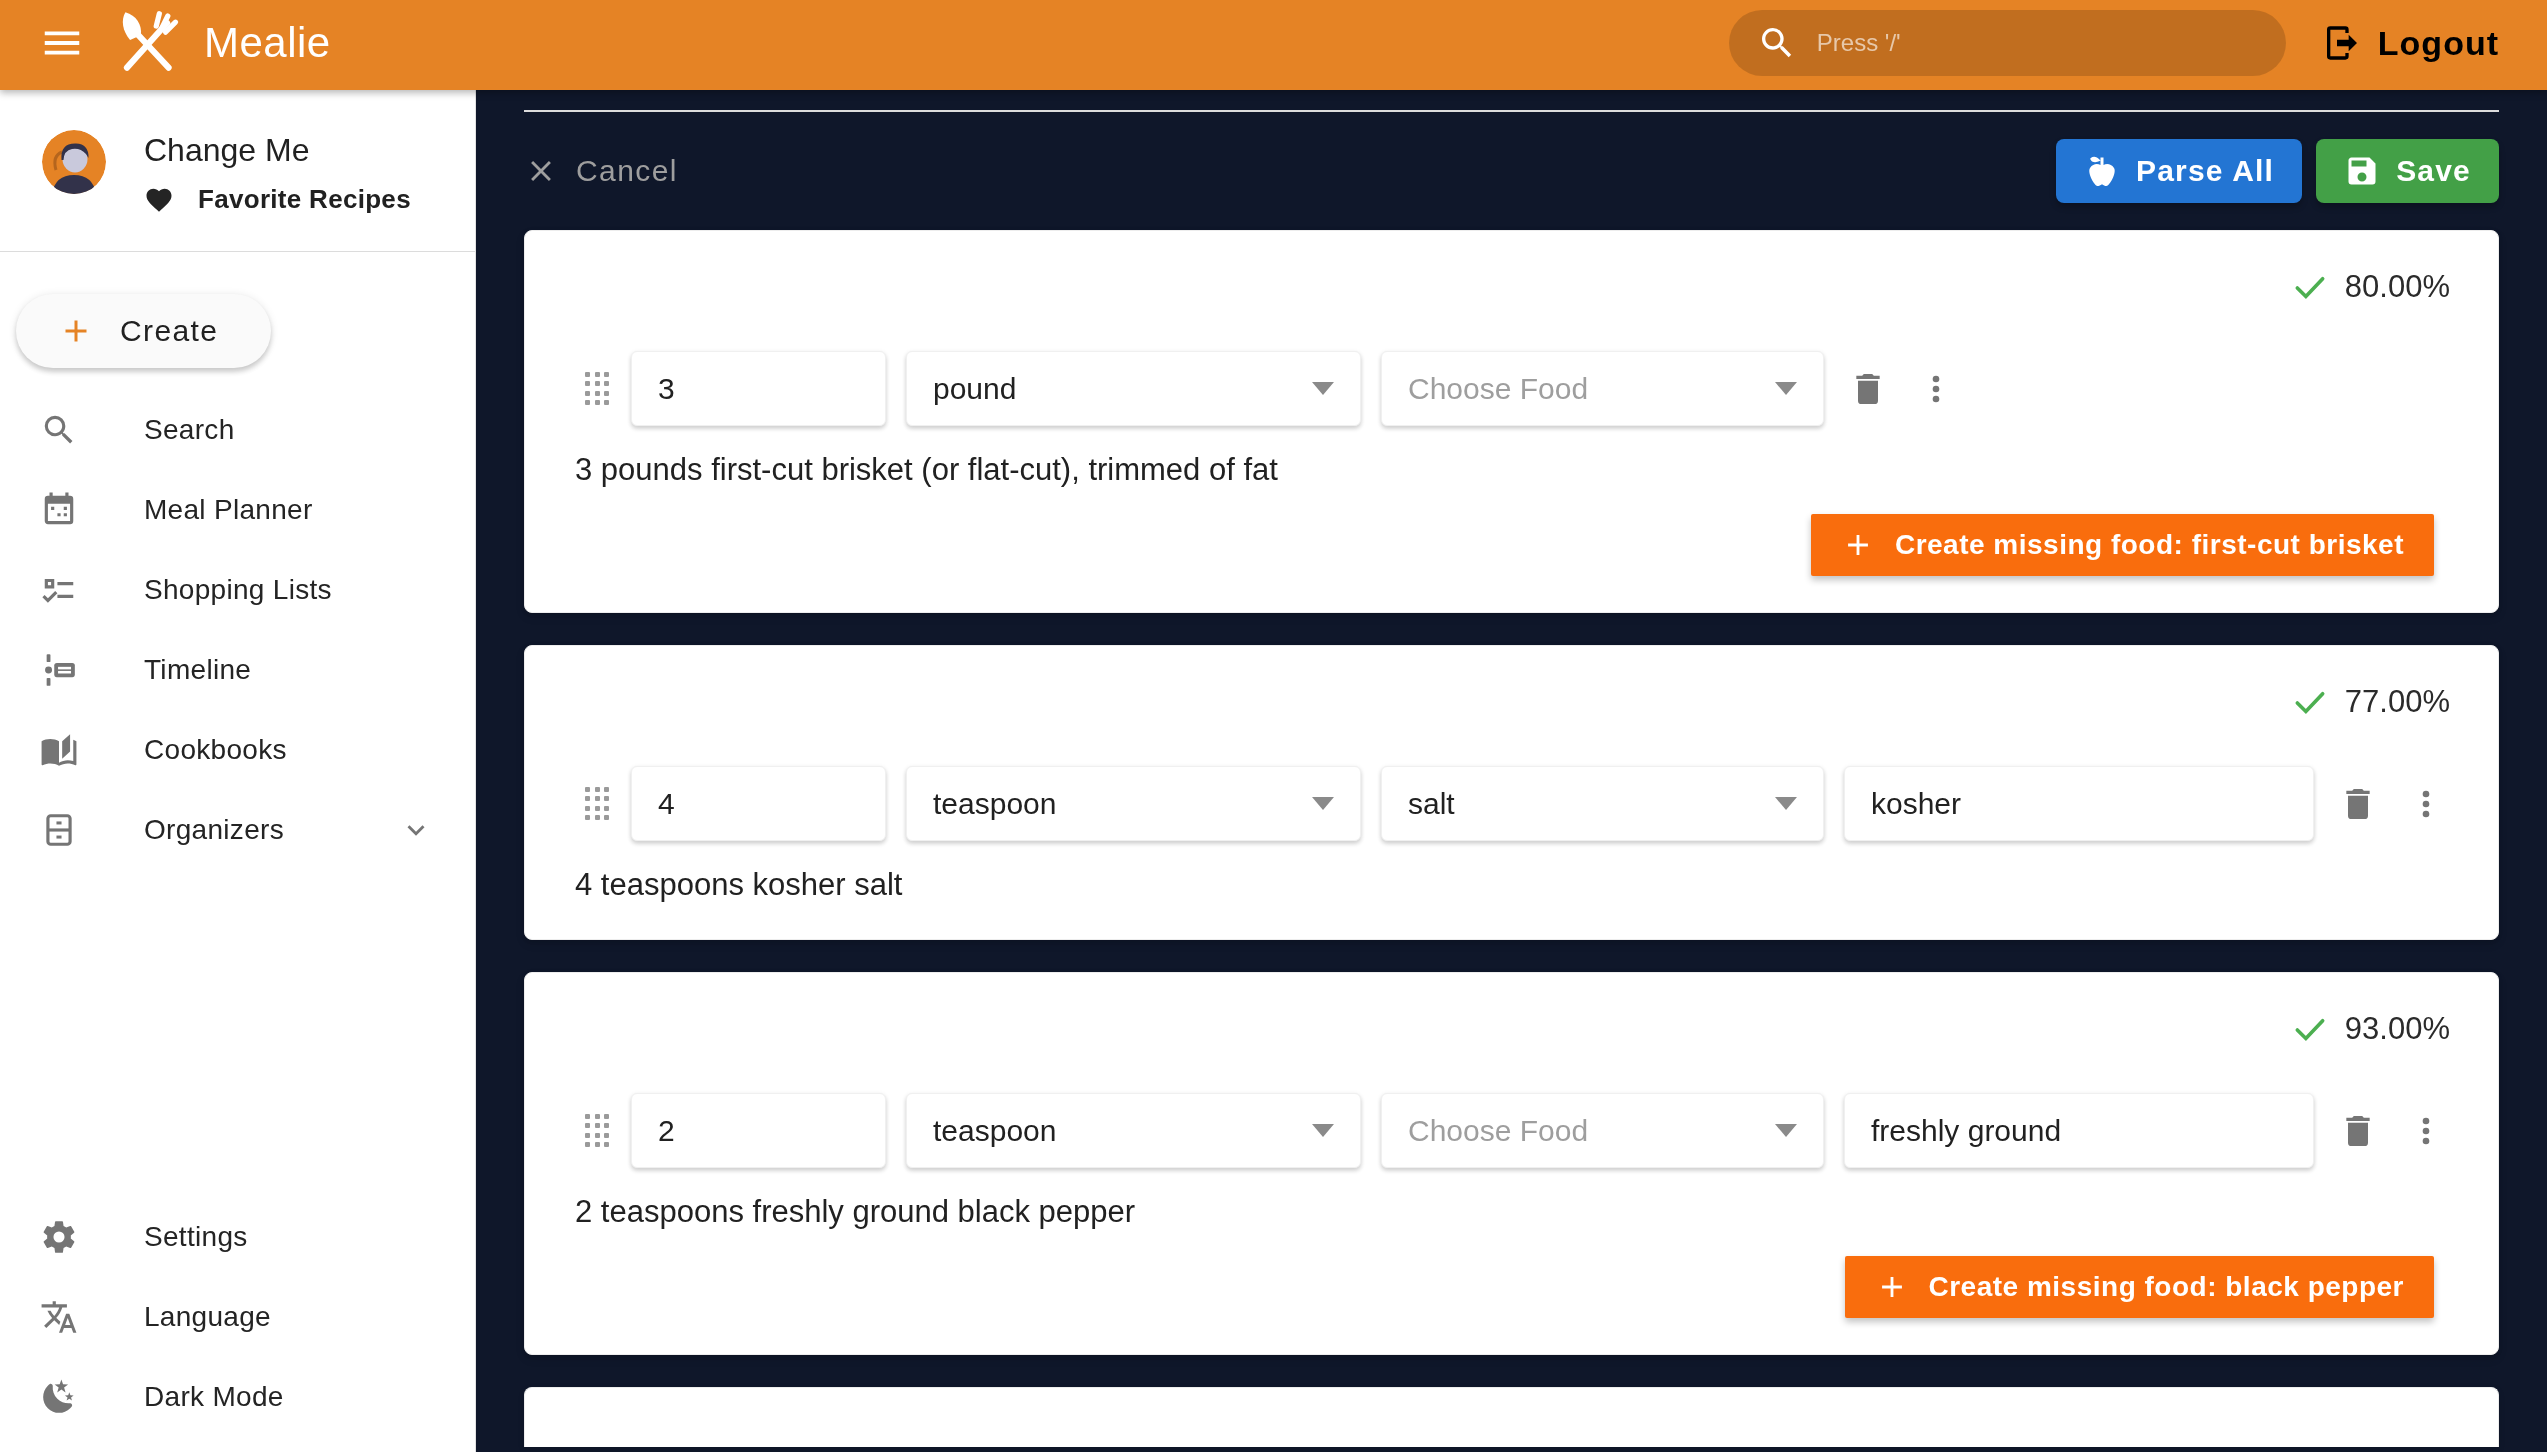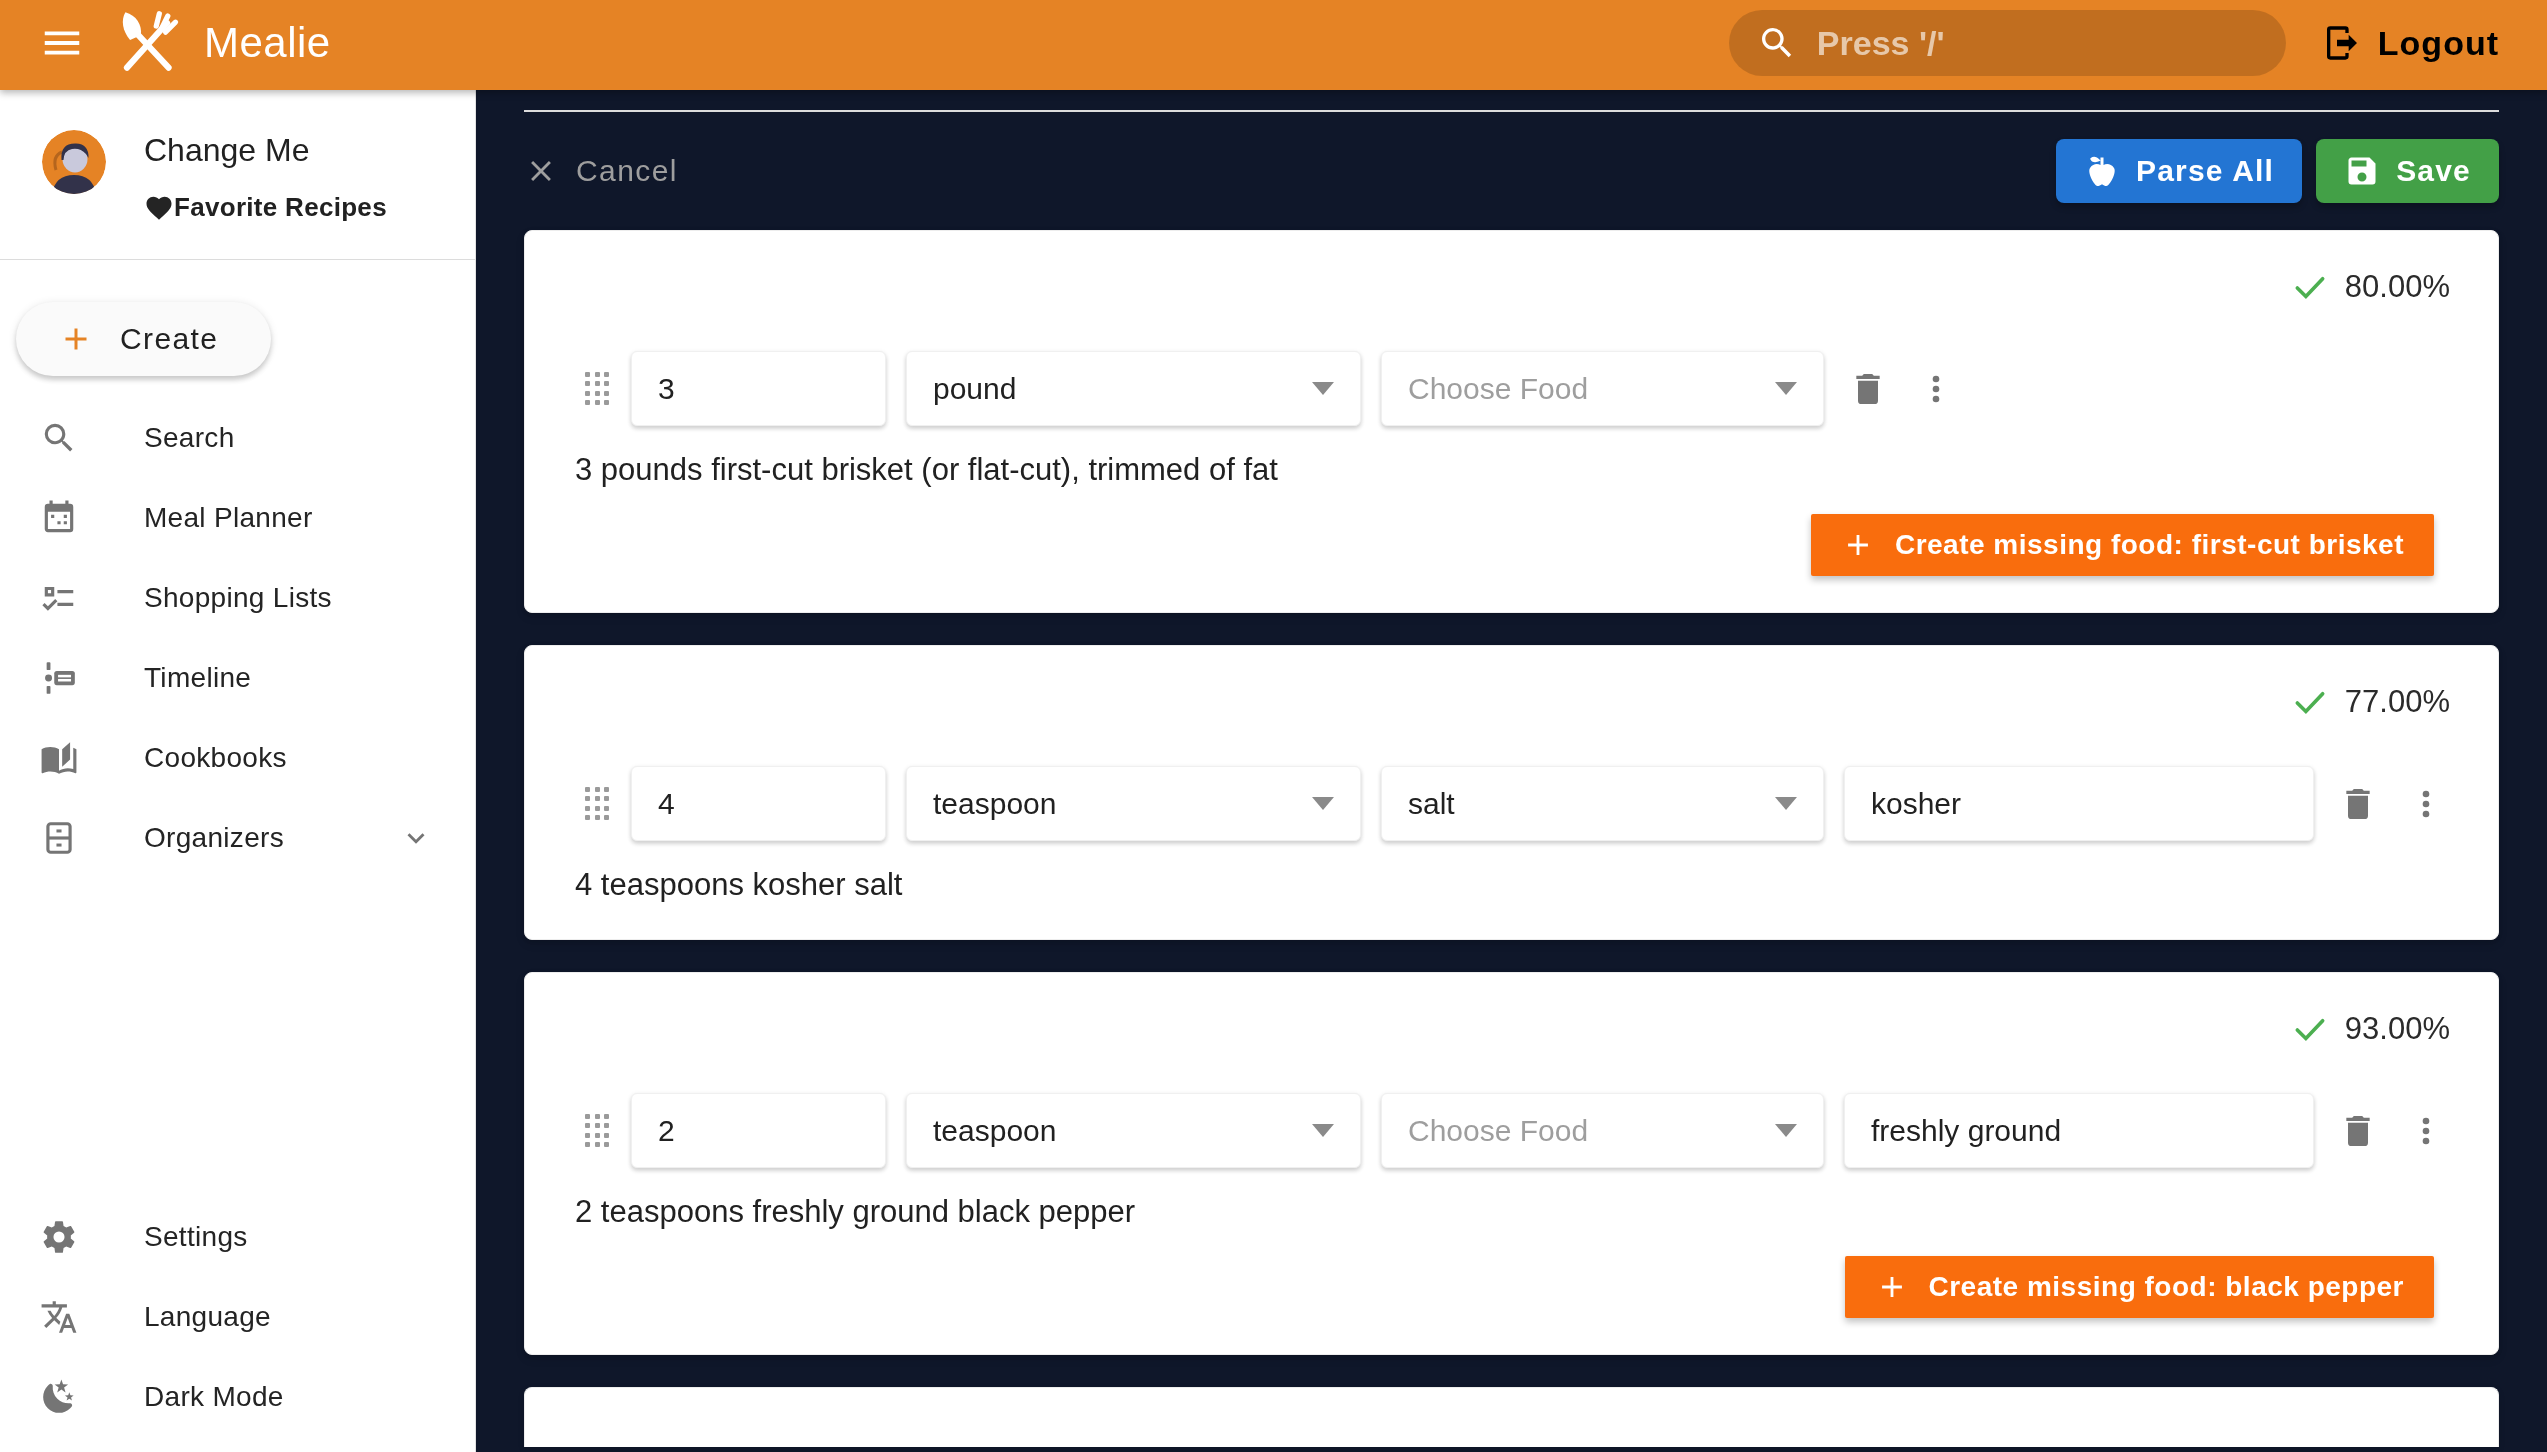--- a/index.html
+++ b/index.html
@@ -31,35 +31,35 @@
   }
   .menu-btn{width:64px;height:64px;display:flex;align-items:center;justify-content:center;
     background:none;border:none;cursor:pointer;color:#fff;}
   .app-logo{margin-left:16px;}
   .app-title{color:#fff;font-size:42px;font-weight:400;margin-left:20px;letter-spacing:0.5px;}
   .search-pill{
     margin-left:auto;width:557px;height:66px;border-radius:33px;
     background:rgba(0,0,0,0.155);
     display:flex;align-items:center;padding:0 28px;gap:20px;border:none;cursor:text;
   }
-  .search-pill .ph{color:rgba(255,255,255,0.62);font-size:34px;font-weight:bold;}
+  .search-pill .ph{color:rgba(255,255,255,0.62);font-size:24px;}
   .logout-btn{
     margin-left:36px;display:flex;align-items:center;gap:16px;background:none;border:none;cursor:pointer;
     color:#000000;font-size:34px;font-weight:700;letter-spacing:1px;
   }
 
   
   .sidebar{
     position:absolute;top:90px;left:0;bottom:0;width:476px;background:#fff;
     border-right:1px solid #E3E3E3;display:flex;flex-direction:column;z-index:20;
   }
   .user-sec{padding:40px 24px 36px 42px;display:flex;gap:38px;}
   .avatar{width:64px;height:64px;border-radius:50%;overflow:hidden;flex:0 0 64px;cursor:pointer;}
   .user-name{font-size:32px;font-weight:400;color:var(--text-dark);margin-top:2px;}
-  .fav-row{display:flex;align-items:center;margin-top:23px;cursor:pointer;}
+  .fav-row{display:flex;align-items:center;gap:24px;margin-top:15px;cursor:pointer;}
   .fav-row .lbl{font-size:26px;font-weight:700;color:var(--text-dark);letter-spacing:0.3px;}
   .sb-divider{height:1px;background:#DCDCDC;width:100%;}
   .create-btn{
     margin:42px 0 0 16px;width:255px;height:74px;border-radius:37px;border:none;cursor:pointer;
     background:#FAFAFA;display:flex;align-items:center;padding-left:42px;gap:26px;
     box-shadow:0 4px 5px rgba(0,0,0,0.16),0 1px 8px rgba(0,0,0,0.10);
     font-size:30px;font-weight:500;letter-spacing:1.4px;color:var(--text-dark);
     font-family:inherit;
   }
   .nav{margin-top:22px;display:flex;flex-direction:column;}

